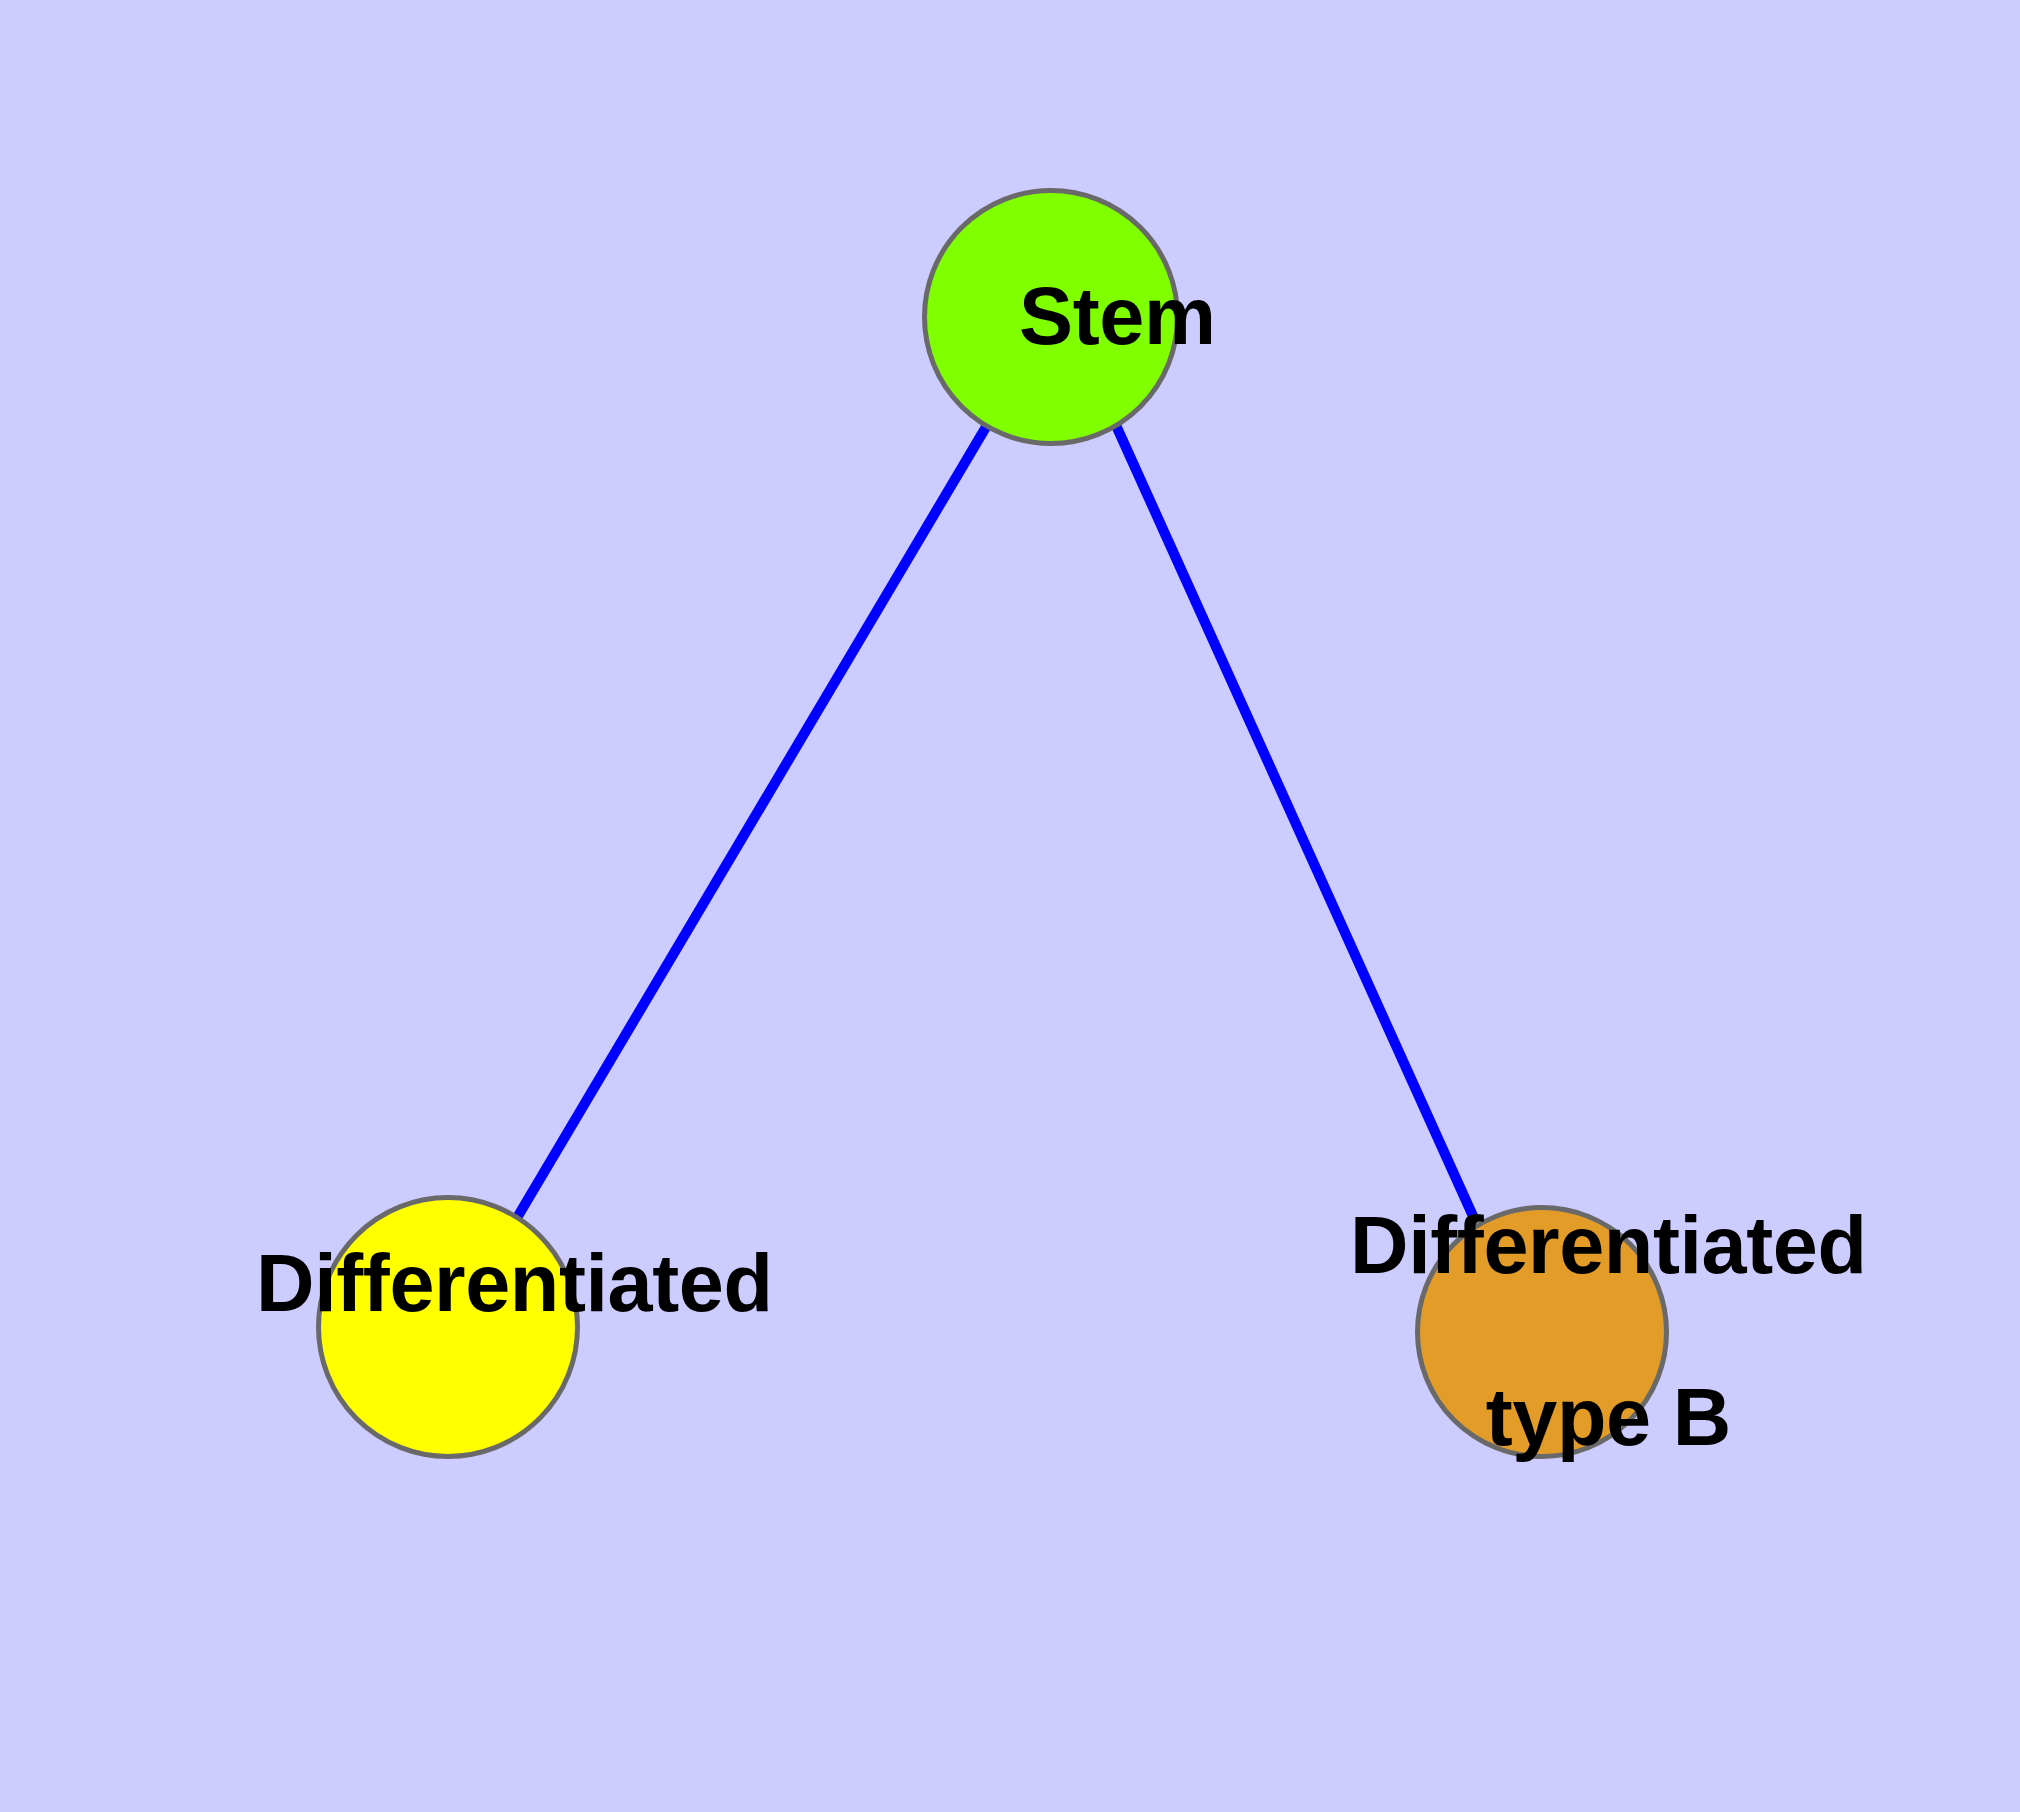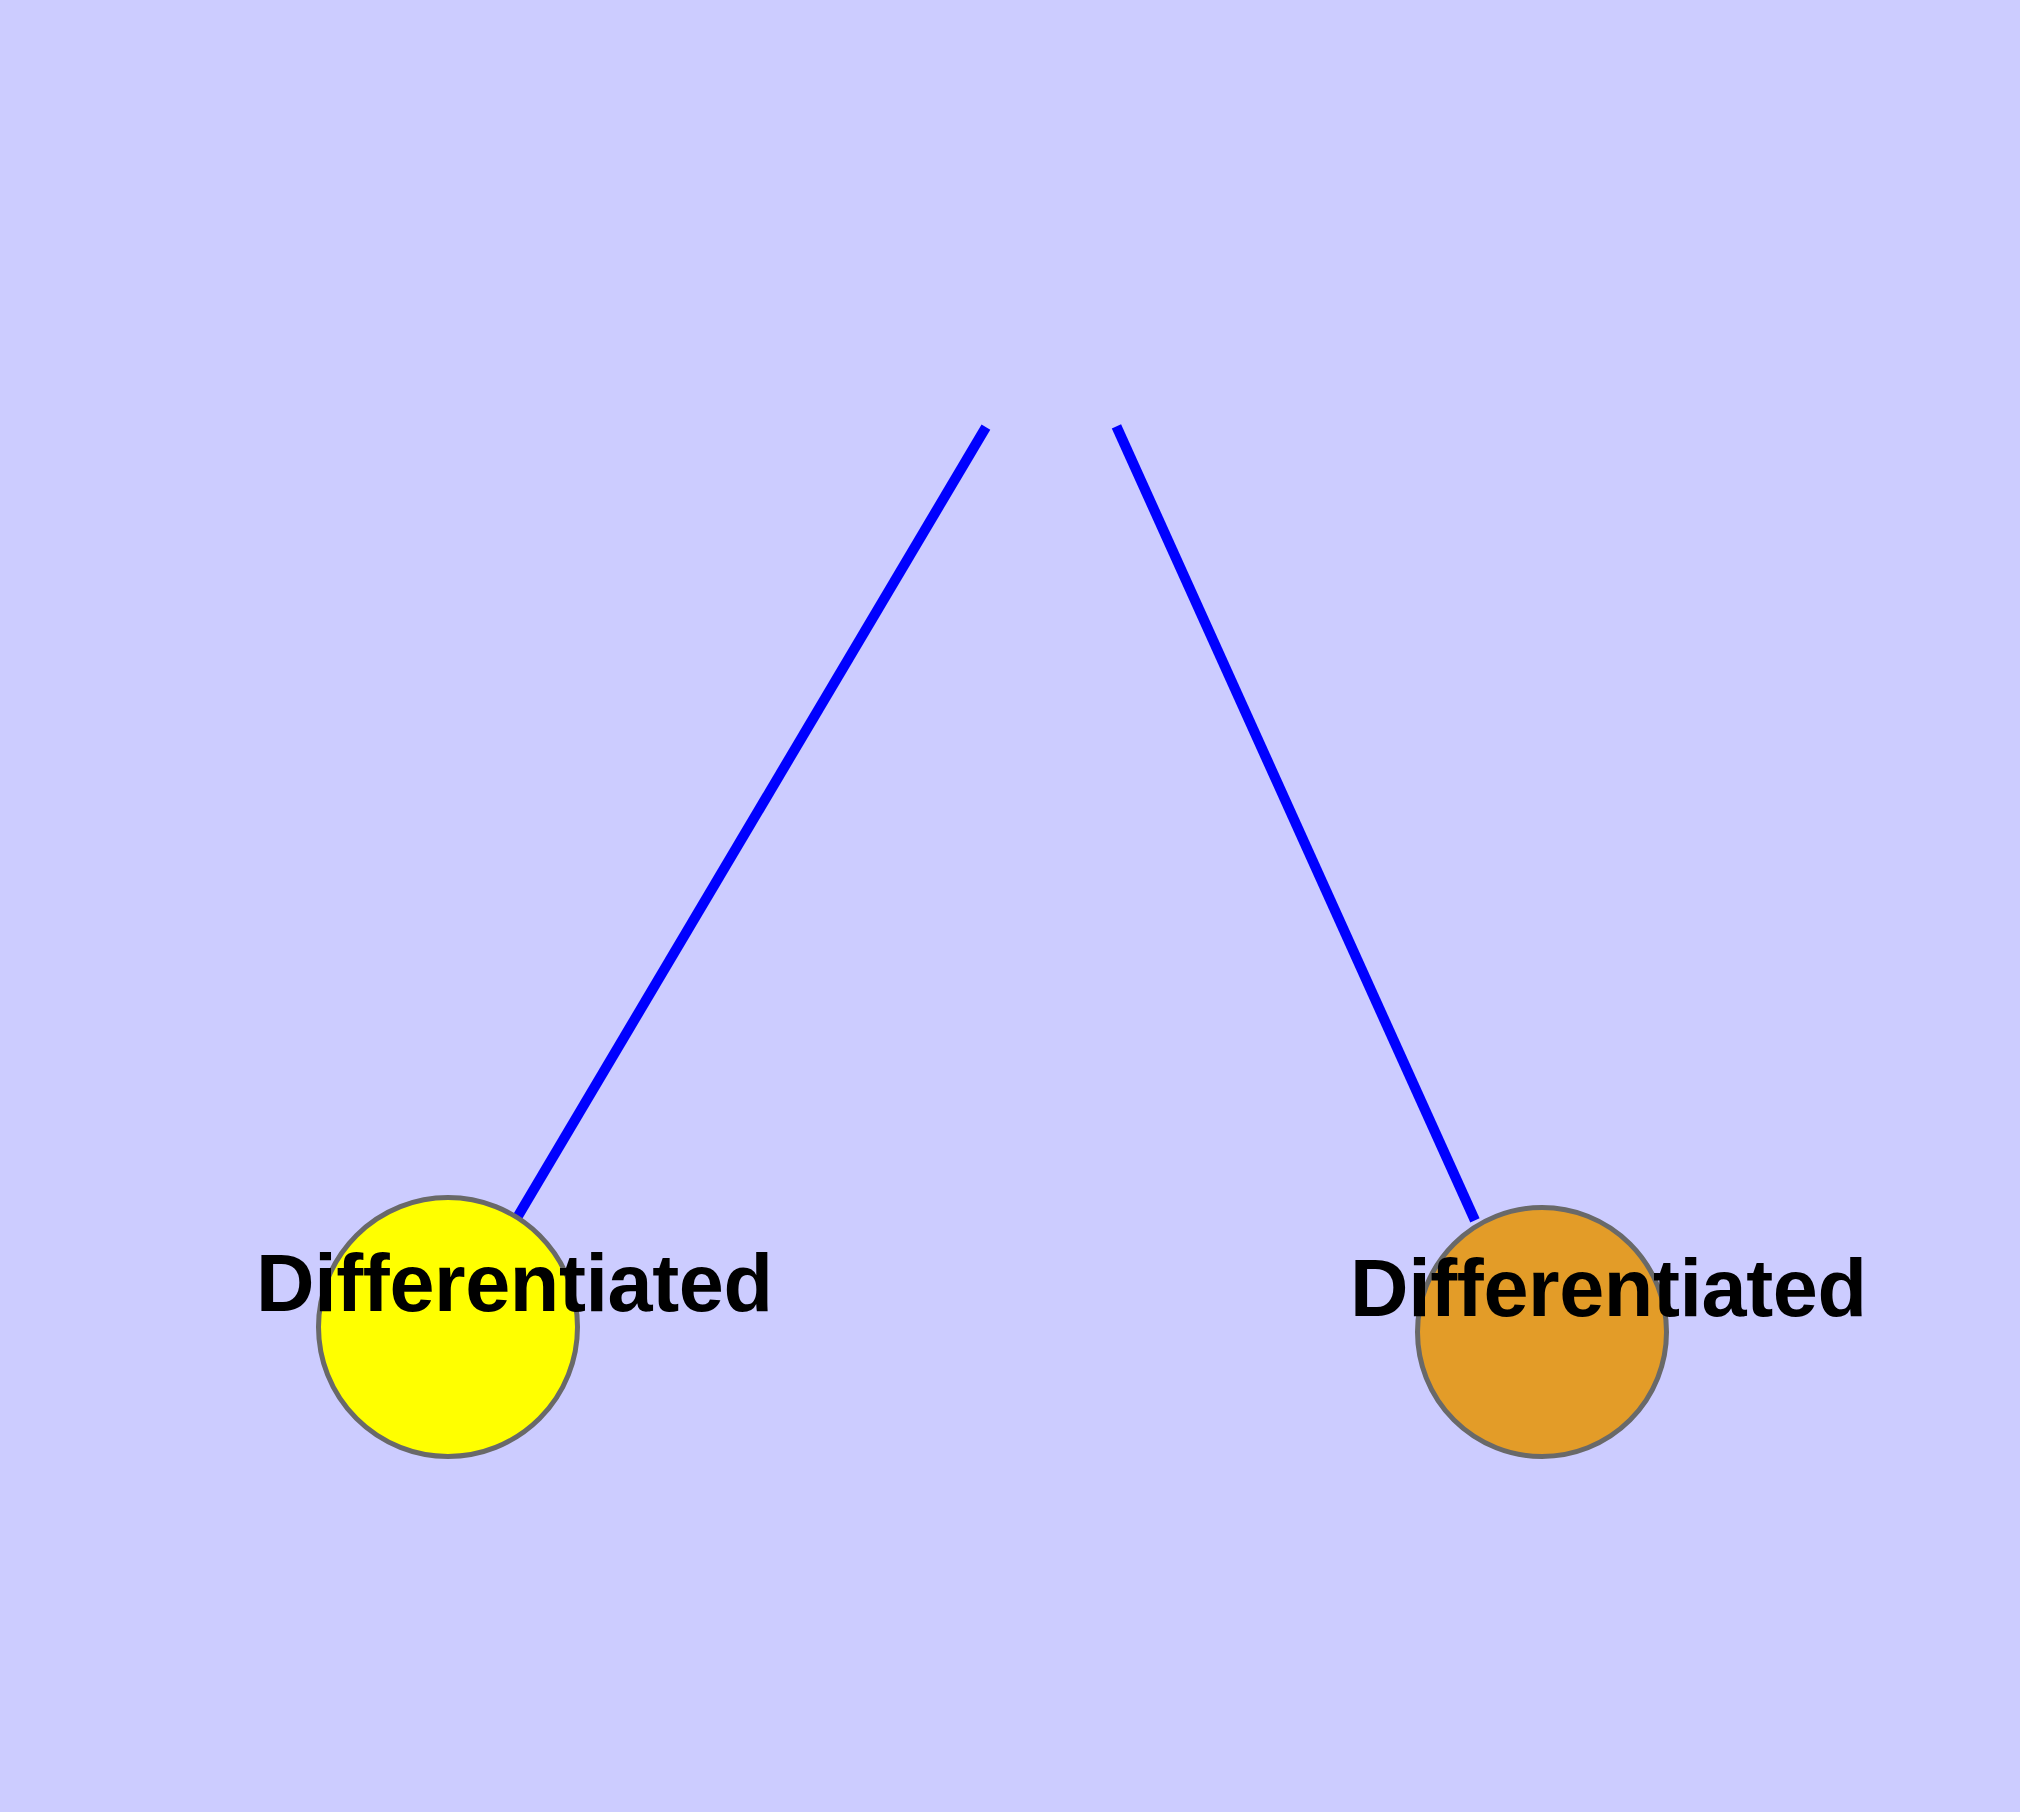--- a/index.html
+++ b/index.html
@@ -62,29 +62,36 @@
 
 <div id="stage" style="width: 2021px; height: 1812px;">
 
   <div id="canvas-bg" style="width: 2021px; height: 1812px; background: rgb(204, 204, 255);"></div>
 
   <svg id="graph-svg" viewBox="0 0 2384 2138">
     <line id="edge-0" stroke="#0000ff" stroke-width="12" stroke-linecap="butt" x1="1163" y1="504" x2="609" y2="1438"></line>
     <line id="edge-1" stroke="#0000ff" stroke-width="12" stroke-linecap="butt" x1="1317" y1="503" x2="1740" y2="1440"></line>
   </svg>
 
+  <div class="node-group" id="node-0" style="left: 1051px; top: 317px; width: 258px; height: 258px;">
+    <div class="node-circle" style="width: 258px; height: 258px; background: rgb(128, 255, 0); border-color: rgb(105, 105, 105); border-width: 5.1px;"></div>
+    <div class="node-label" style="font-size: 81px; color: rgb(0, 0, 0);">
+      <span>Stem</span>
+    </div>
+  </div>
 
   <div class="node-group" id="node-1" style="left: 448px; top: 1327px; width: 264px; height: 264px;">
     <div class="node-circle" style="width: 264px; height: 264px; background: rgb(255, 255, 0); border-color: rgb(105, 105, 105); border-width: 5.1px;"></div>
     <div class="node-label" style="font-size: 81px; color: rgb(0, 0, 0);">
       <span>Differentiated</span><br>
     </div>
   </div>
 
   <div class="node-group" id="node-2" style="left: 1542px; top: 1332px; width: 254px; height: 254px;">
     <div class="node-circle" style="width: 254px; height: 254px; background: rgb(227, 156, 40); border-color: rgb(105, 105, 105); border-width: 5.1px;"></div>
     <div class="node-label" style="font-size: 81px; color: rgb(0, 0, 0);">
       <span>Differentiated</span><br>
+      <span>type B</span>
     </div>
   </div>
 
 </div>
 
 
 </body></html>

